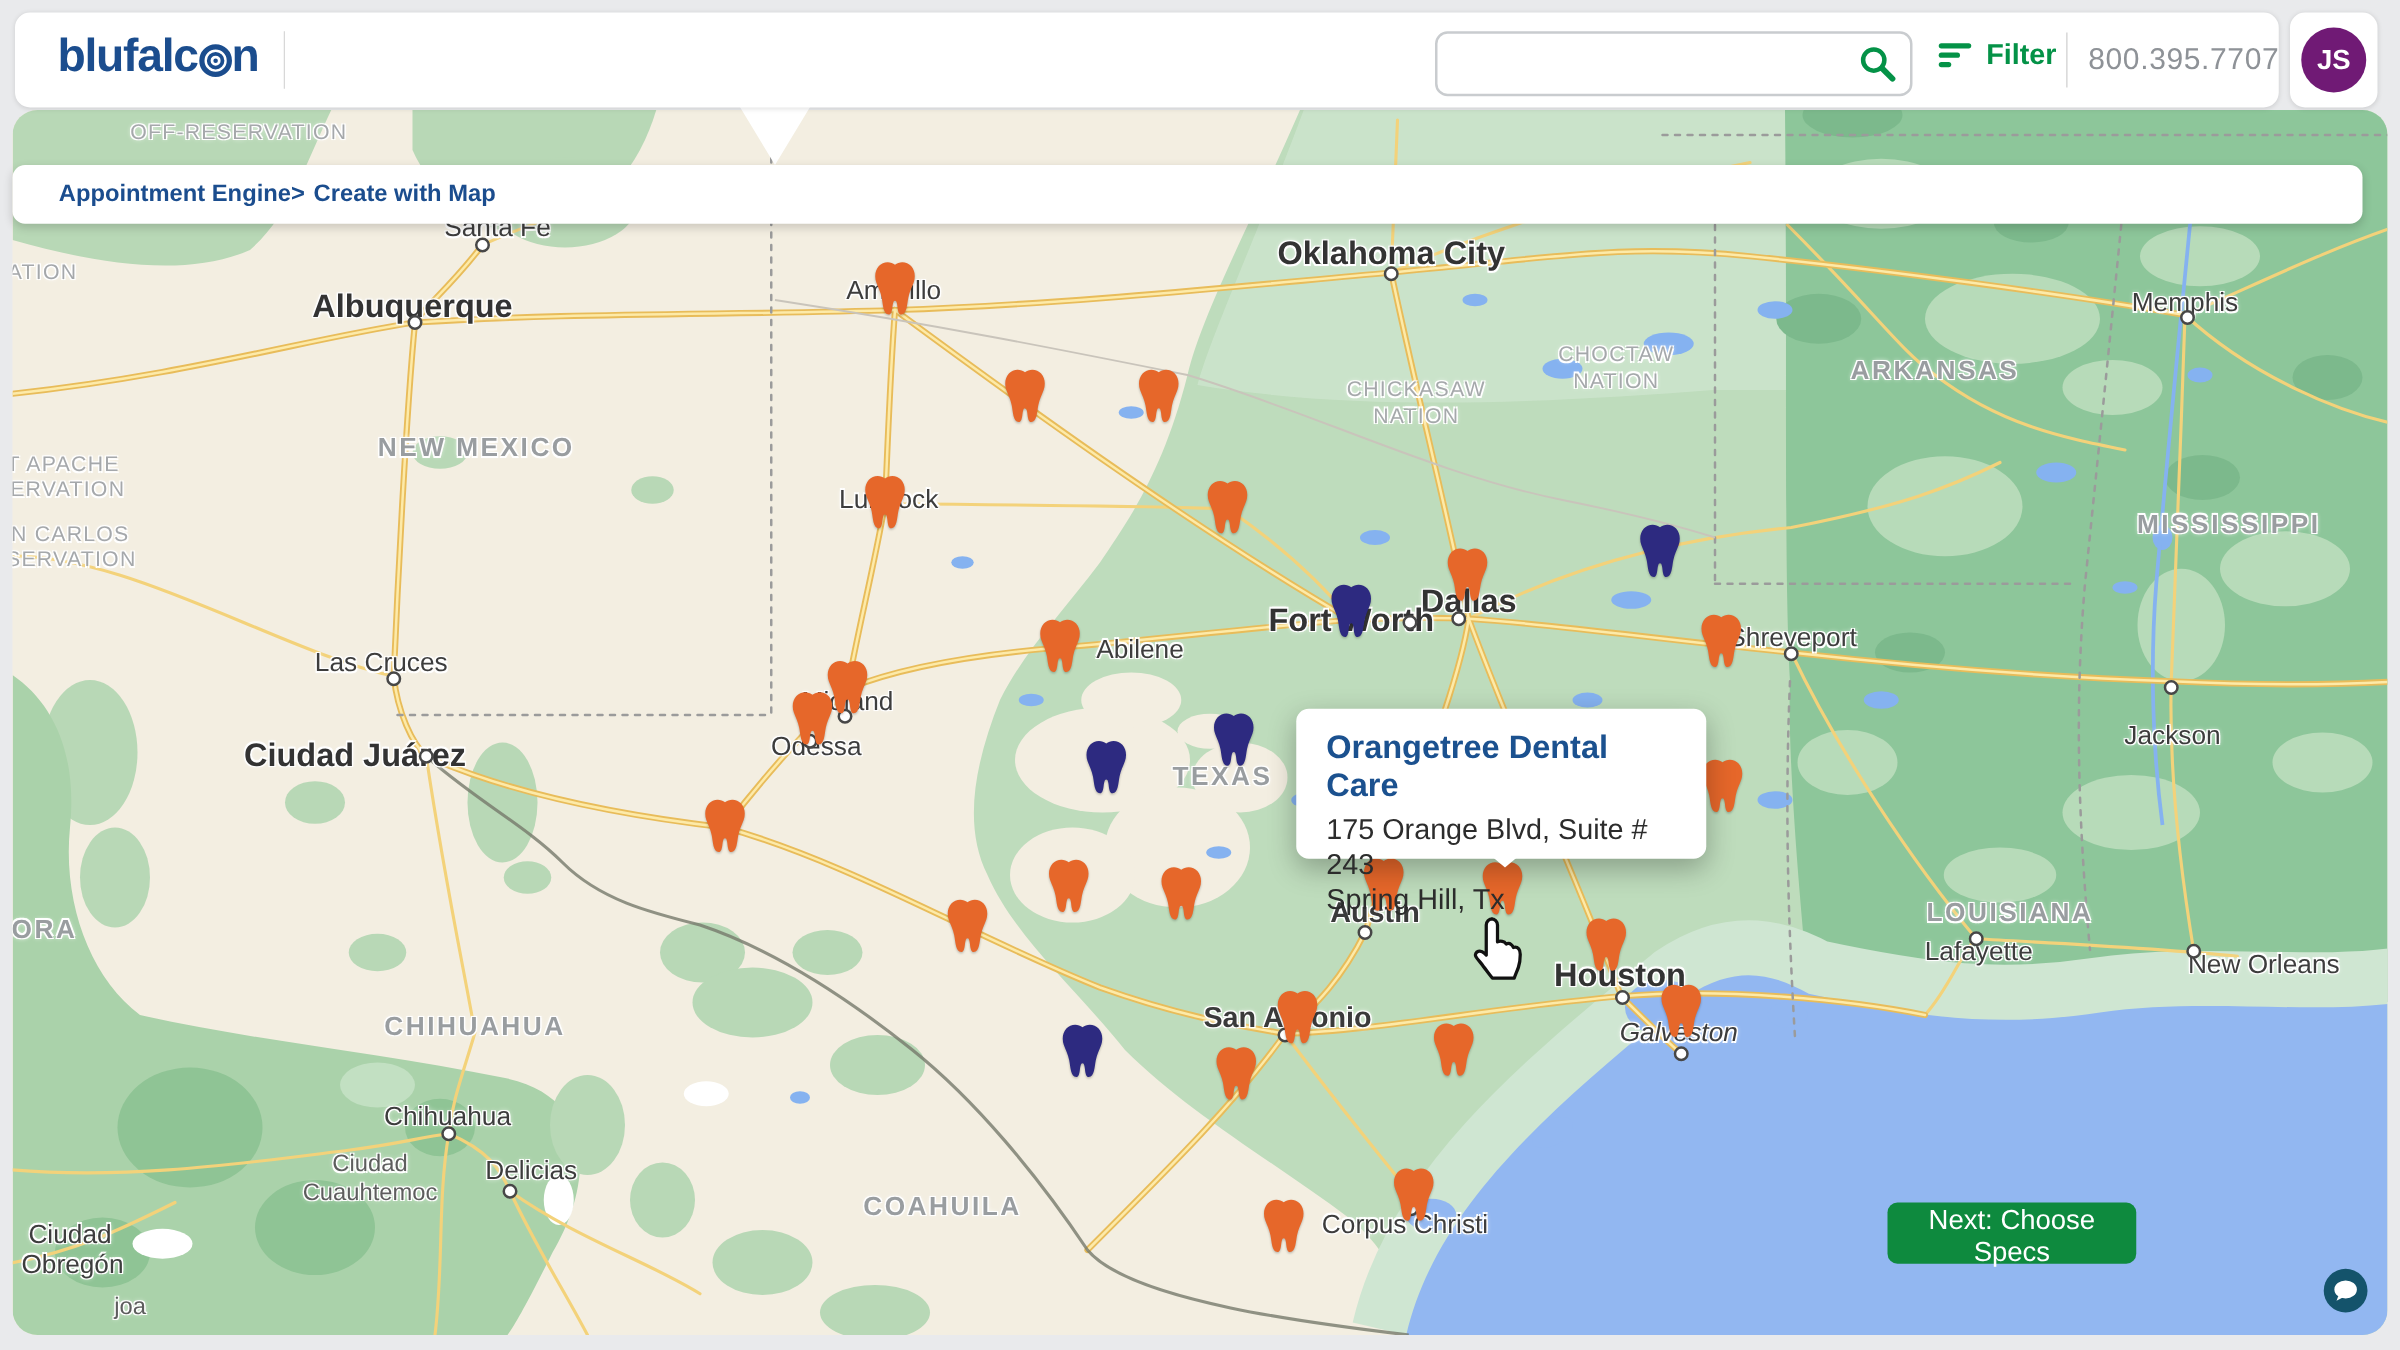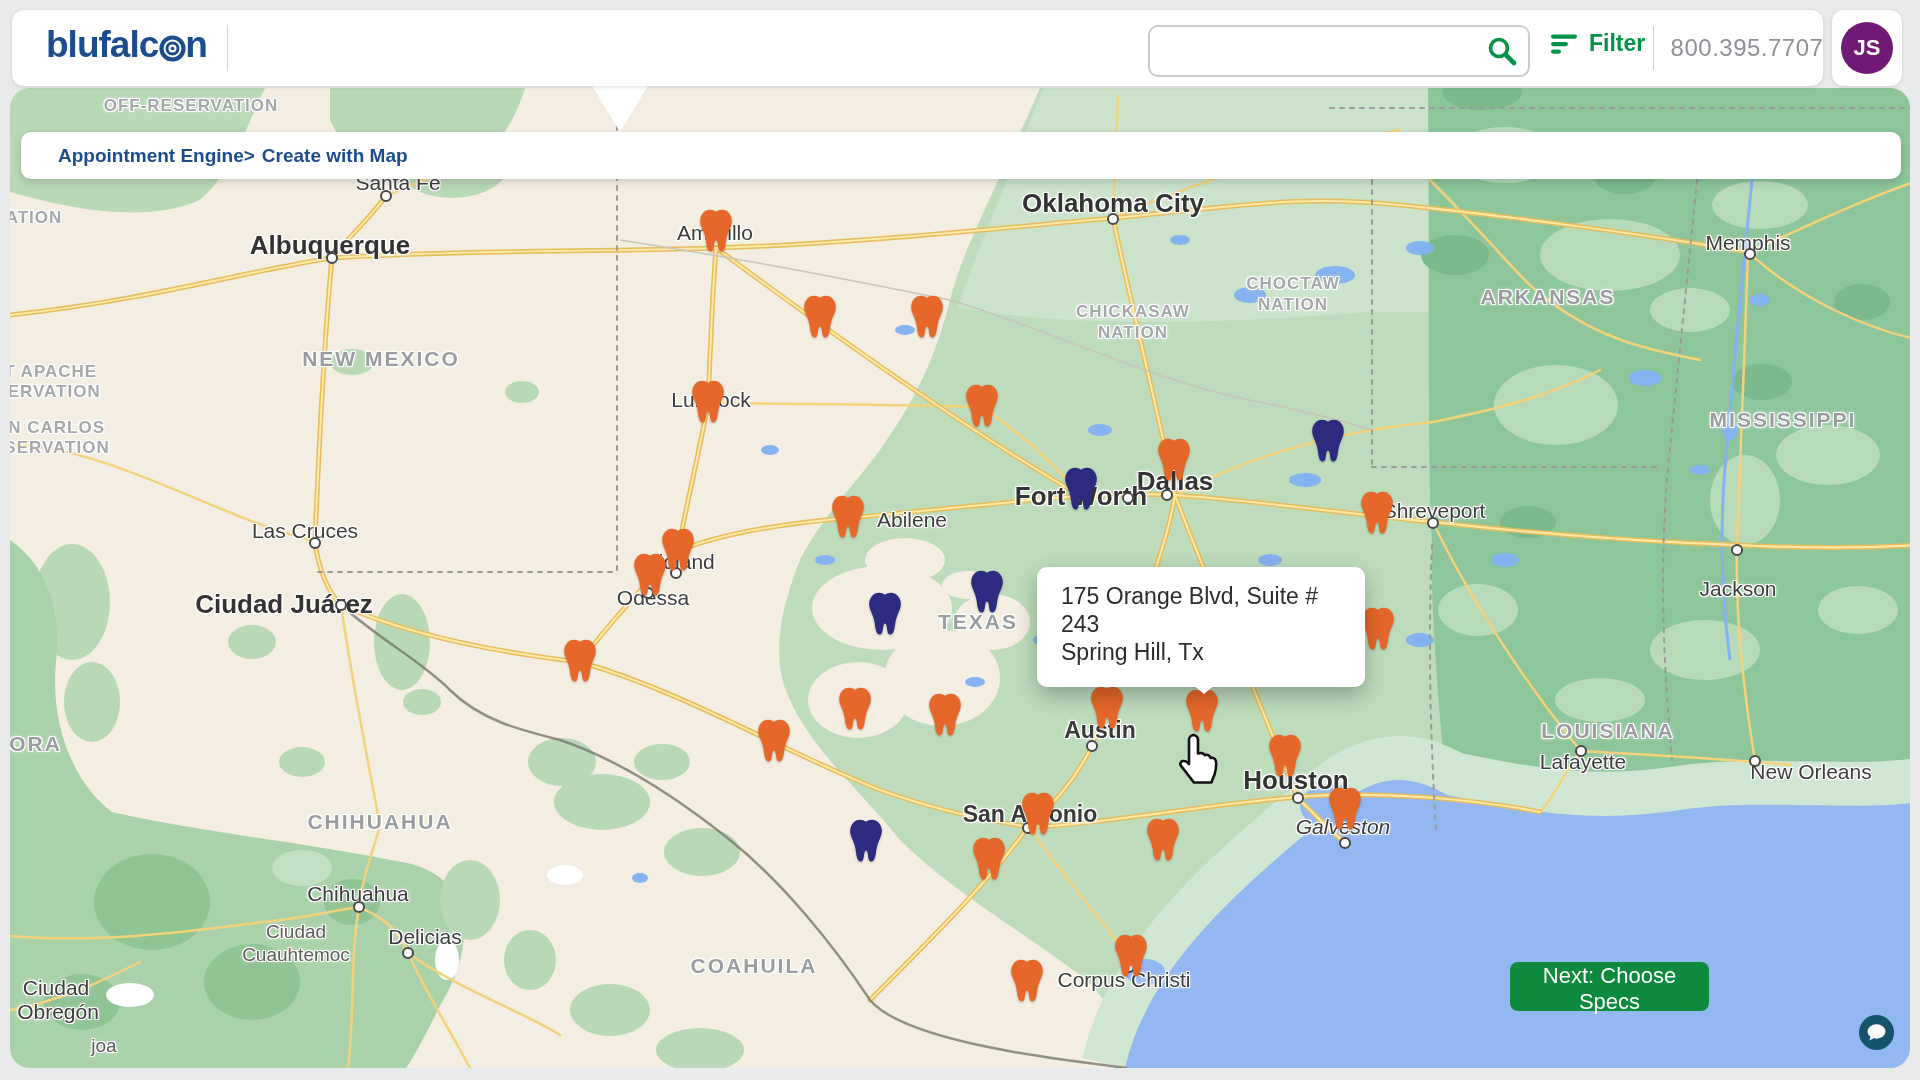--- a/index.html
+++ b/index.html
@@ -11,21 +11,21 @@
             border-radius:20px;overflow:hidden;background:#f3eee1;z-index:1;}
   .terrain{position:absolute;left:0;top:0;}
 
   .lbl{position:absolute;transform:translate(-50%,-50%);white-space:nowrap;color:#3d3d3d;
        text-shadow:-1px -1px 0 #fff,1px -1px 0 #fff,-1px 1px 0 #fff,1px 1px 0 #fff,0 0 4px #fff;}
   .lbl.city {font-size:21px;font-weight:500;}
   .lbl.cityb{font-size:26px;font-weight:700;color:#333;}
   .lbl.citym{font-size:23px;font-weight:600;color:#3a3a3a;}
   .lbl.citys{font-size:19px;font-weight:500;color:#5d5d5d;}
   .lbl.reg  {font-size:21px;font-weight:700;color:#999da0;letter-spacing:2px;}
-  .lbl.regs {font-size:17px;font-weight:700;color:#a5a8ab;letter-spacing:1px;}
+  .lbl.regs {font-size:17px;font-weight:400;color:#a5a8ab;letter-spacing:1px;}
 
   .dot{position:absolute;width:8px;height:8px;border:2.5px solid #474747;background:#fff;
        border-radius:50%;transform:translate(-50%,-50%);}
 
   .marker{position:absolute;width:37px;height:45px;transform:translate(-50%,-52%);}
   .marker svg{display:block;width:100%;height:100%;filter:drop-shadow(0 1px 1px rgba(0,0,0,.25));}
 
   
   .popup{position:absolute;left:1027px;top:479px;width:328px;height:120px;background:#fff;
          border-radius:10px;box-shadow:0 8px 22px rgba(0,0,0,.28);padding:15px 18px 0 24px;
@@ -69,21 +69,21 @@
   .avatar-card{position:absolute;left:1832px;top:10px;width:70px;height:76px;background:#fff;
                border-radius:12px;z-index:3;display:flex;align-items:center;justify-content:center;
                box-shadow:0 1px 4px rgba(0,0,0,.12);}
   .avatar{width:52px;height:52px;border-radius:50%;background:#701a75;color:#fff;font-size:22px;
           font-weight:700;display:flex;align-items:center;justify-content:center;cursor:pointer;}
 
   
   .bc-caret{position:absolute;left:591px;top:84px;width:0;height:0;z-index:2;
             border-left:29px solid transparent;border-right:29px solid transparent;
             border-top:48px solid #fff;}
-  .breadcrumb-bar{position:absolute;left:21px;top:132px;width:1880px;height:47px;background:#fff;
+  .breadcrumb-bar{position:absolute;left:10px;top:132px;width:1880px;height:47px;background:#fff;
             border-radius:10px;z-index:2;display:flex;align-items:center;padding-left:37px;
             box-sizing:border-box;box-shadow:0 3px 8px rgba(0,0,0,.16);font-size:19px;color:#1b4d8e;}
   .bc-trail{font-weight:600;cursor:pointer;}
   .bc-current{font-weight:800;margin-left:7px;}
 </style>
 </head>
 <body>
 
 <svg width="0" height="0" style="position:absolute" aria-hidden="true">
   <defs>
@@ -486,20 +486,21 @@
         </svg>
       </div>
       <div class="marker" style="left: 856px; top: 754px;">
         <svg viewBox="0 0 36 44">
           <use href="#tooth" fill="#2d2a80"></use>
         </svg>
       </div>
     </div>
 
   <div class="popup">
+    <h3>Orangetree Dental Care</h3>
     <p>175 Orange Blvd, Suite # 243</p>
     <p>Spring Hill, Tx</p>
   </div>
 
   <svg class="cursor" viewBox="0 0 44 52">
     <path d="M17 3 c2.8 0 5 2.2 5 5 v13.5 c0 0 1.6 -.8 3.8 -.4 1.8 .3 2.6 1.3 3.1 2.1 1 -.5 2.9 -.5 4 .4 .9 .7 1.5 1.6 1.8 2.4 1.3 -.4 3.3 0 4.3 1.1 1.1 1.2 1.2 2.8 1.2 4.5 0 3.8 -.4 6.9 -1.5 10.3 -1 3 -2.5 5.8 -3.3 8.6 h-17.5 c-2.2 -3 -5.5 -7 -8 -10.5 -1.5 -2.1 -4.3 -4.9 -5.3 -6.9 -.8 -1.5 .2 -3.5 2 -4 1.9 -.5 3.8 .4 5 1.6 l1.4 1.4 V8 c0 -2.8 2.2 -5 5 -5 z" fill="#ffffff" stroke="#111" stroke-width="2.6" stroke-linejoin="round"></path>
   </svg>
 
   <button class="next-btn">Next: Choose Specs</button>
 

